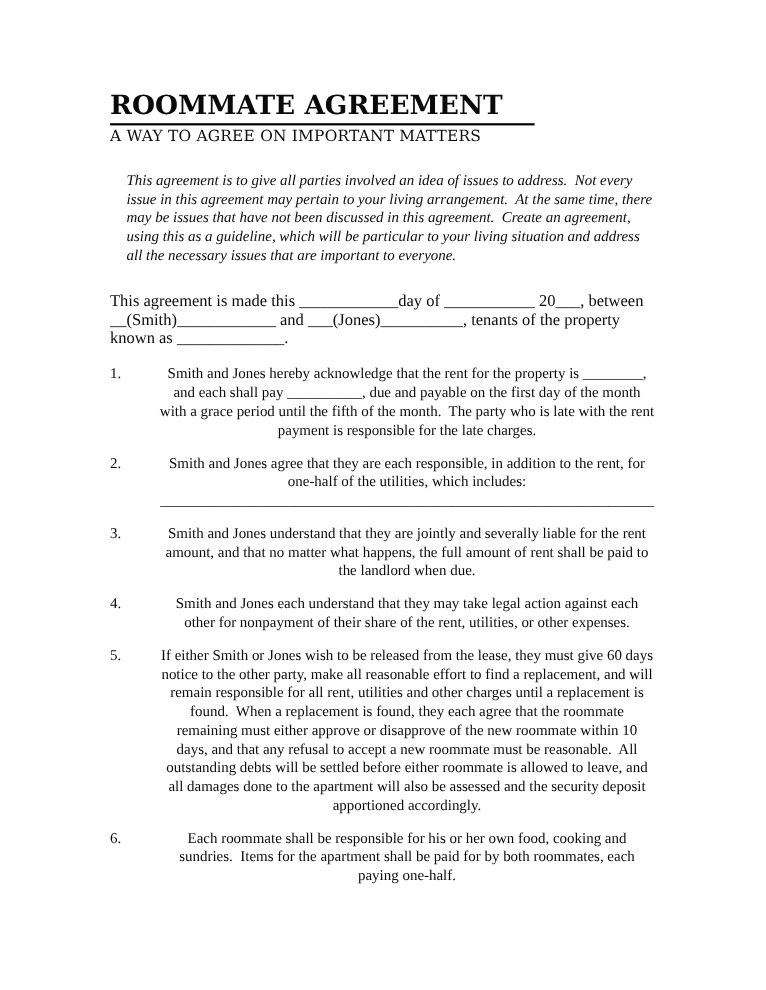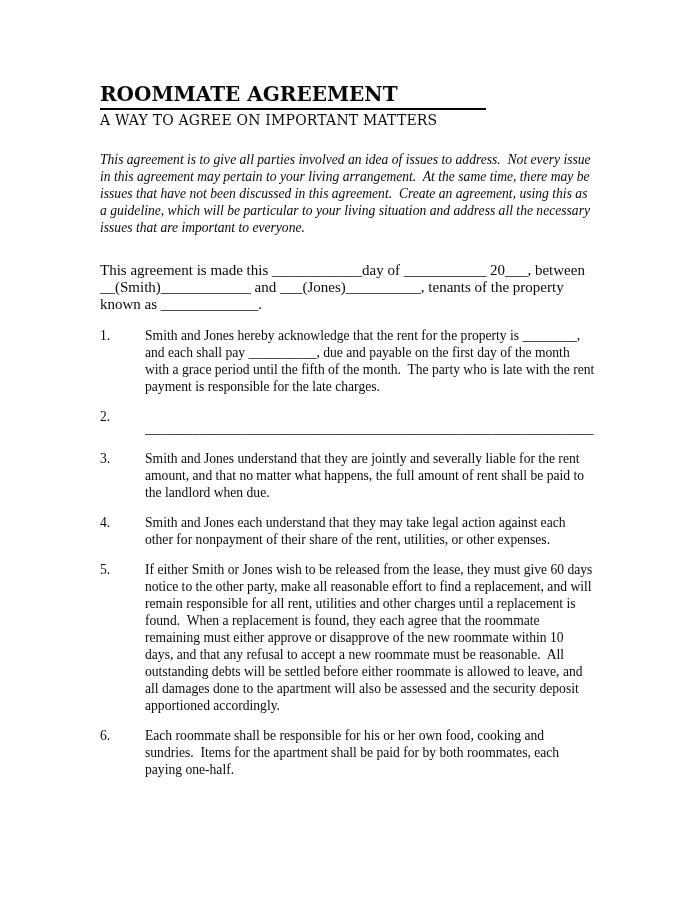--- a/index.html
+++ b/index.html
@@ -16,21 +16,21 @@
   }
   .page {
     box-sizing: border-box;
     width: 696px;
     height: 900px;
     padding: 84px 101px 0 100px;
   }
   .doc-title {
     font-family: "DejaVu Serif", serif;
     font-weight: bold;
-    font-size: 20px;
+    font-size: 24px;
     line-height: 1.0;
     margin: 0;
     letter-spacing: 0px;
     white-space: nowrap;
   }
   .title-rule {
     width: 386px;
     border-bottom: 2px solid #000000;
     margin: 4px 0 0 0;
   }
@@ -40,21 +40,21 @@
     font-size: 14px;
     line-height: 1.1;
     margin: 3px 0 0 0;
     letter-spacing: 0.2px;
     white-space: nowrap;
   }
   .intro {
     font-style: italic;
     font-size: 13.6px;
     line-height: 17px;
-    margin: 23px 0 0 0;
+    margin: 23px 0 0 15px;
     white-space: pre-wrap;
   }
   .preamble {
     font-size: 15px;
     line-height: 17px;
     margin: 26px 0 0 0;
     white-space: pre-wrap;
   }
   .clauses {
     list-style: none;
@@ -67,26 +67,26 @@
     display: flex;
     margin: 0 0 13px 0;
   }
   .clause-num {
     flex: 0 0 45px;
     width: 45px;
   }
   .clause-body {
     flex: 1;
     min-width: 0;
+    text-align: center;
   }
   .clause-text {
     white-space: pre-wrap;
   }
   .blank-line {
-    margin-top: 12px;
     height: 17px;
     white-space: nowrap;
     overflow: hidden;
   }
 </style>
 </head>
 <body>
 
 <div class="page">
 
@@ -105,20 +105,21 @@
     <li class="clause">
       <span class="clause-num">1.</span>
       <div class="clause-body">
         <div class="clause-text">Smith and Jones hereby acknowledge that the rent for the property is ________, and each shall pay __________, due and payable on the first day of the month with a grace period until the fifth of the month.  The party who is late with the rent payment is responsible for the late charges.</div>
       </div>
     </li>
 
     <li class="clause">
       <span class="clause-num">2.</span>
       <div class="clause-body">
+        <div class="clause-text">Smith and Jones agree that they are each responsible, in addition to the rent, for one-half of the utilities, which includes:</div>
         <div class="blank-line">__________________________________________________________________</div>
       </div>
     </li>
 
     <li class="clause">
       <span class="clause-num">3.</span>
       <div class="clause-body">
         <div class="clause-text">Smith and Jones understand that they are jointly and severally liable for the rent amount, and that no matter what happens, the full amount of rent shall be paid to the landlord when due.</div>
       </div>
     </li>

